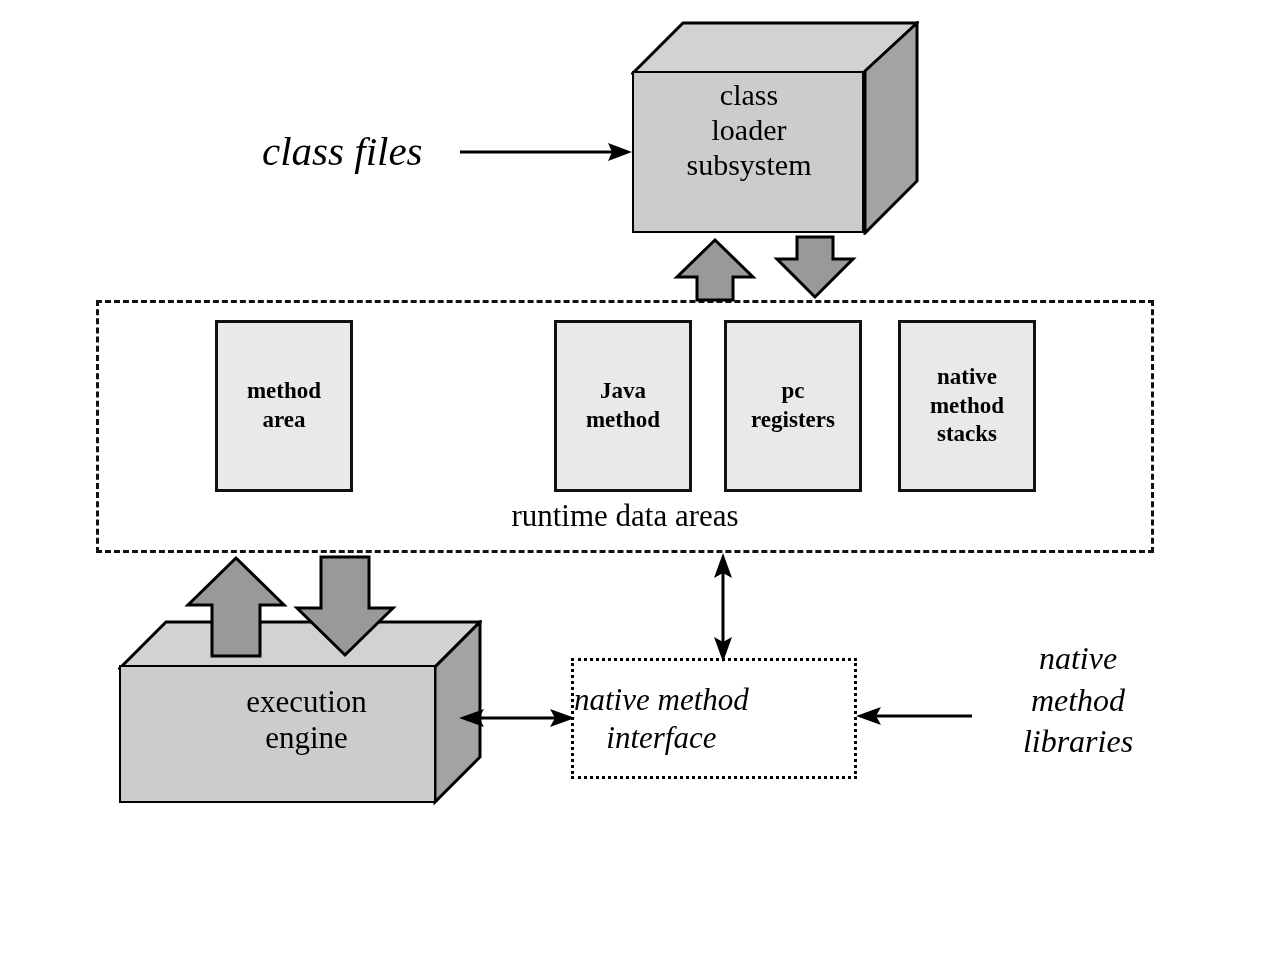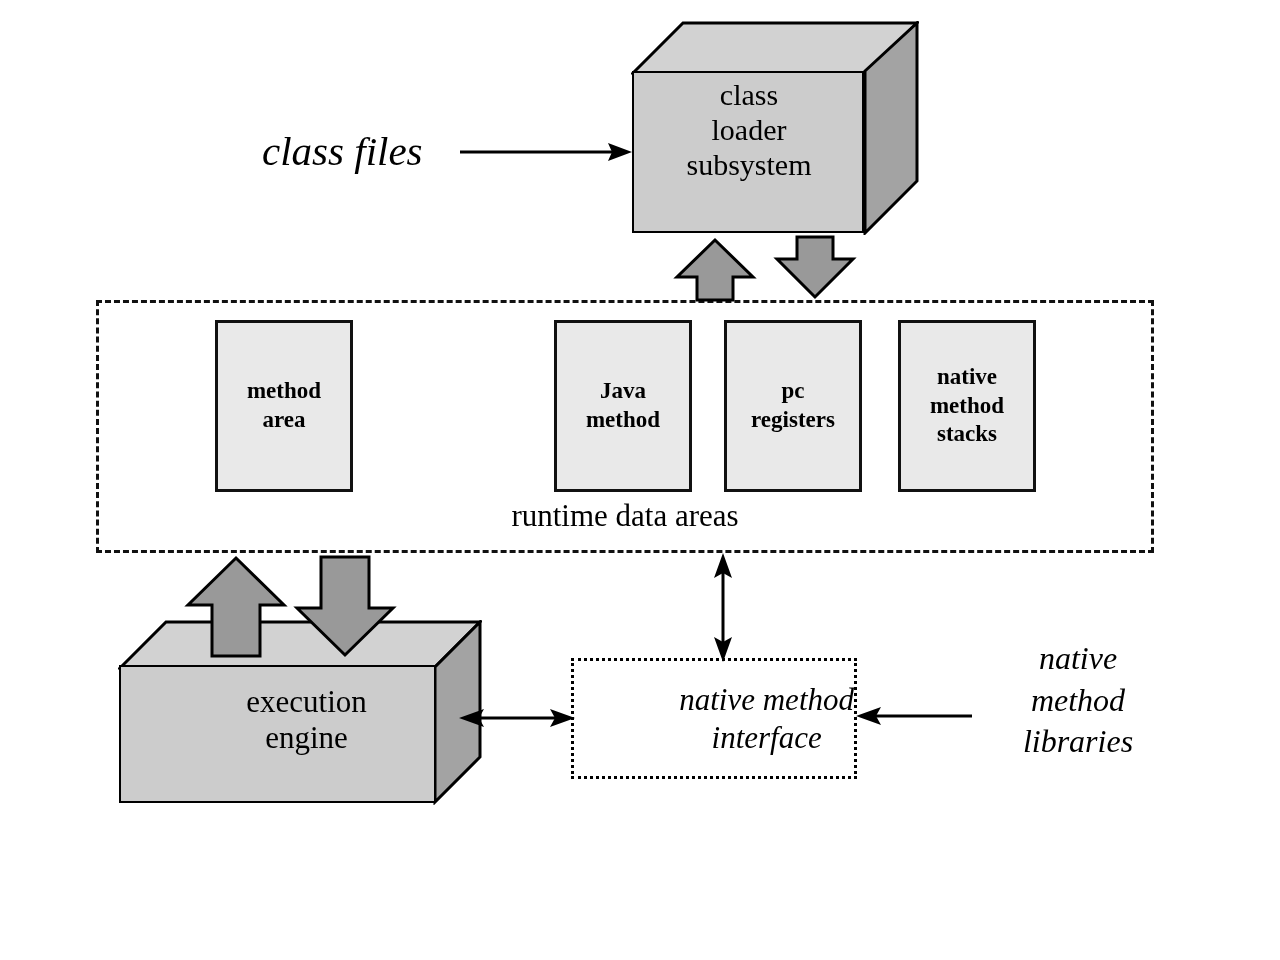--- a/index.html
+++ b/index.html
@@ -150,21 +150,21 @@
     position: absolute;
     left: 571px;
     top: 658px;
     width: 286px;
     height: 121px;
     background: #ffffff;
     border: 3px dotted #000;
     box-sizing: border-box;
     display: flex;
     align-items: center;
-    justify-content: flex-end;
+    justify-content: flex-start;
   }
   #native-method-interface > span {
     display: block;
     text-align: center;
     font-style: italic;
     font-size: 31px;
     line-height: 1.2;
     white-space: pre-line;
   }
 

